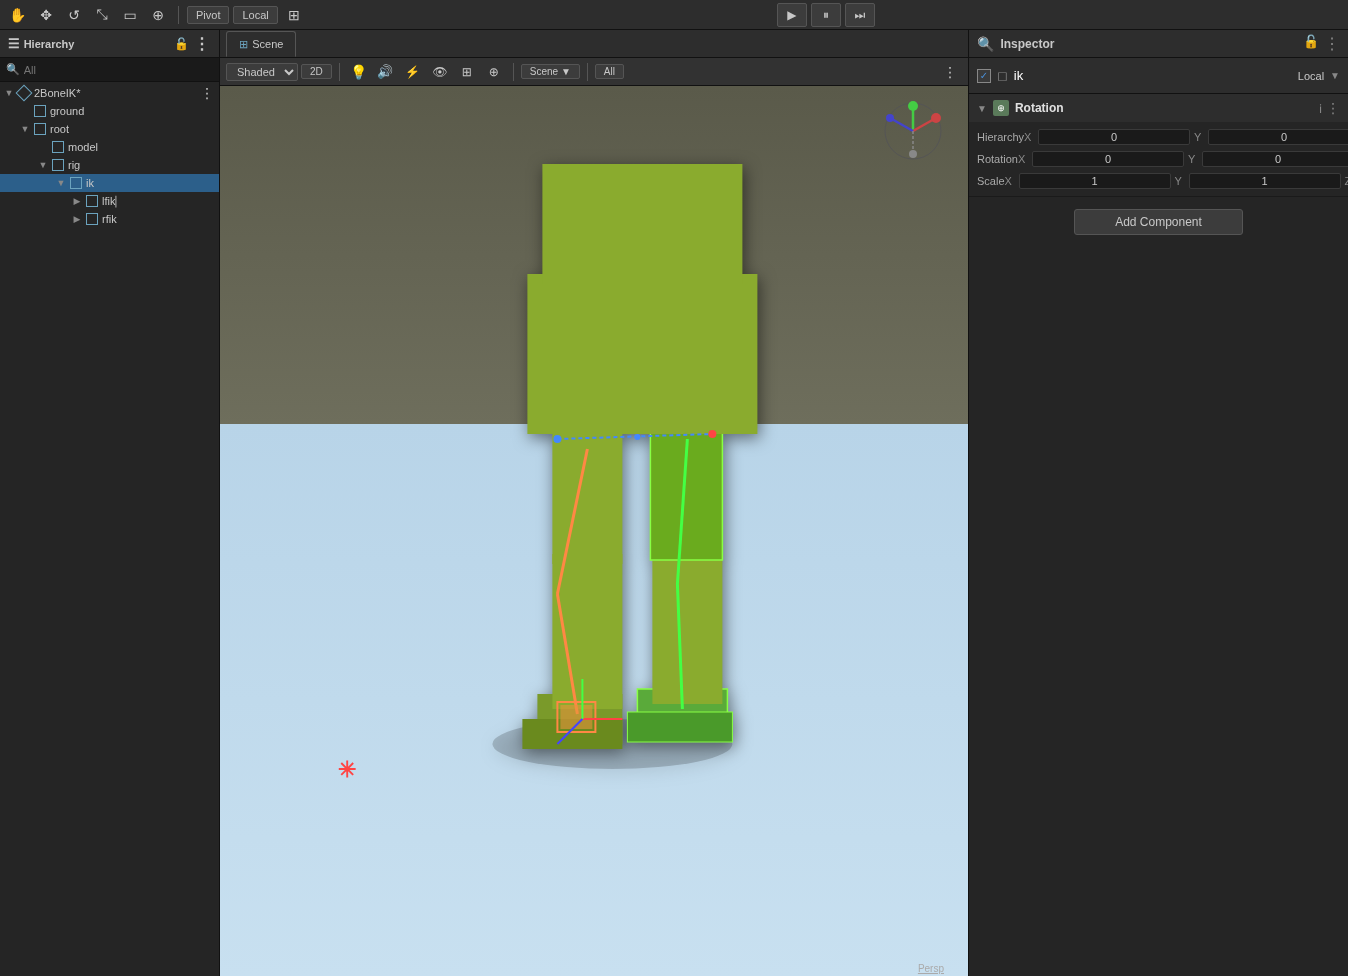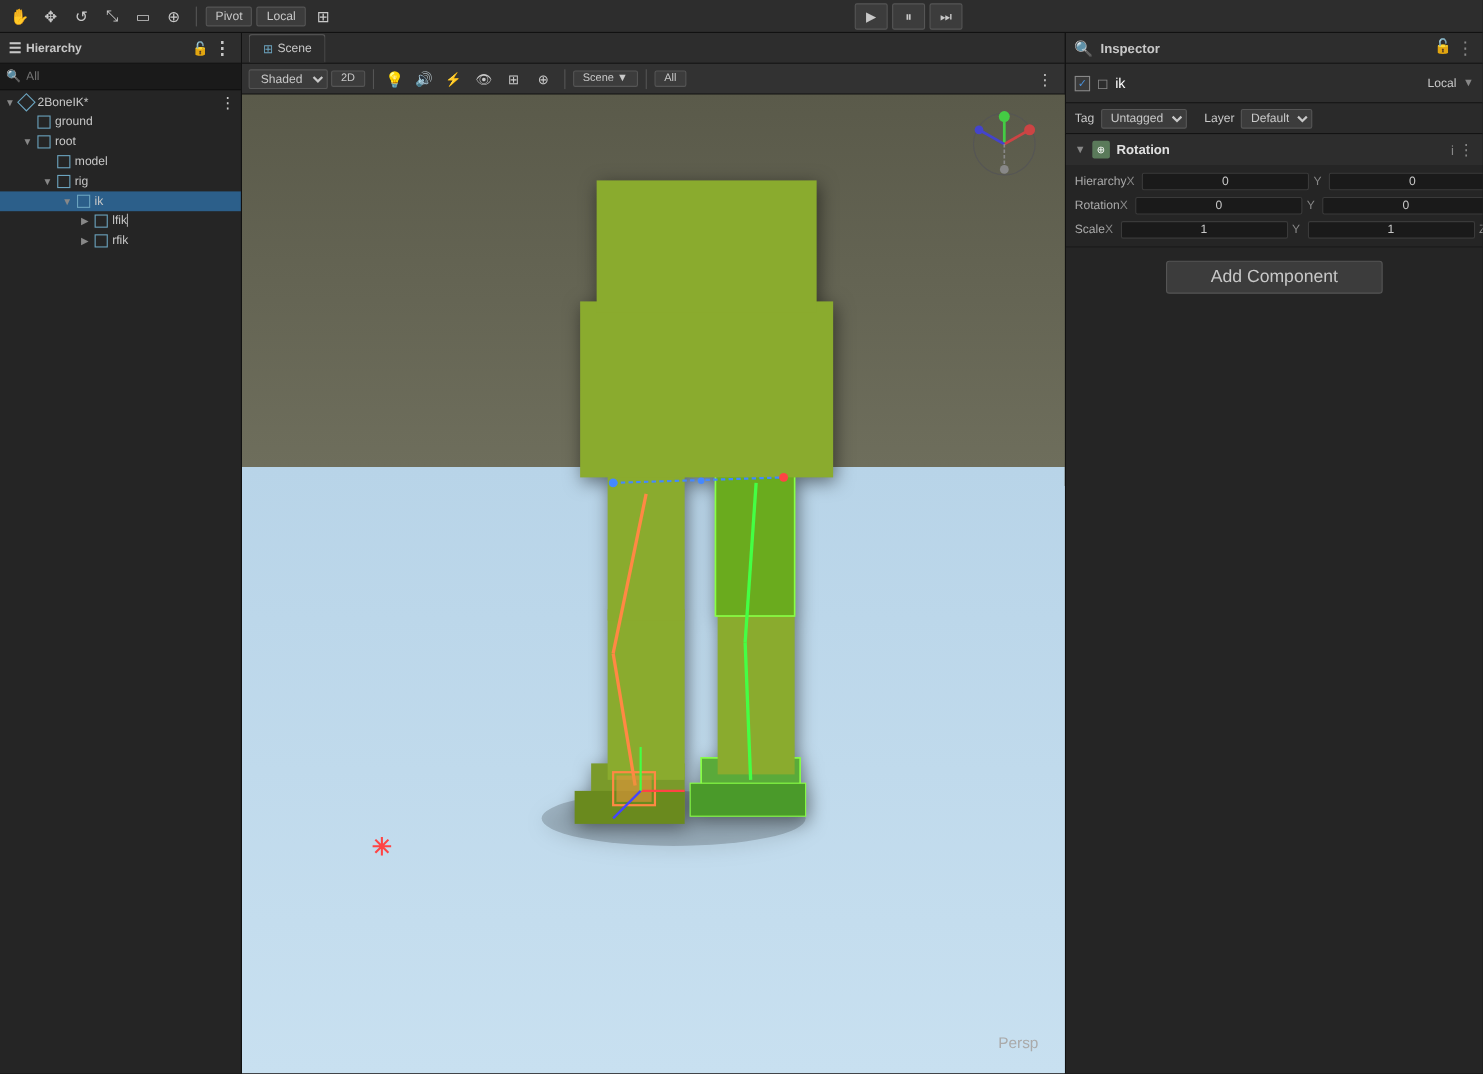--- a/index.html
+++ b/index.html
@@ -222,24 +222,25 @@
     
     .gizmo {
       position: absolute;
       top: 10px;
       right: 20px;
       width: 70px;
       height: 70px;
     }
     .persp-label {
       position: absolute;
-      bottom: 20px;
+      bottom: 2px;
       right: 24px;
-      font-size: 14px;
+      font-size: 10px;
       color: #aaa;
+      text-decoration: underline;
     }
 
     
     .inspector-panel {
       width: 380px;
       background: #252525;
       display: flex;
       flex-direction: column;
       border-left: 1px solid #111;
       flex-shrink: 0;
@@ -384,21 +385,21 @@
       border-radius: 2px;
       text-align: center;
     }
     .add-component-btn {
       margin: 12px auto;
       display: block;
       background: #3c3c3c;
       border: 1px solid #555;
       color: #c8c8c8;
       padding: 5px 40px;
-      font-size: 16px;
+      font-size: 12px;
       cursor: pointer;
       border-radius: 3px;
     }
 
     
     ::-webkit-scrollbar { width: 6px; height: 6px; }
     ::-webkit-scrollbar-track { background: #1a1a1a; }
     ::-webkit-scrollbar-thumb { background: #555; border-radius: 3px; }
 
     
@@ -651,30 +652,20 @@
     </div>
 
     <div class="inspector-obj-header">
       <div class="checkbox-enabled checked"></div>
       <span style="font-size:13px; color:#888;">◻</span>
       <span class="obj-name">ik</span>
       <span class="static-label">Local</span>
       <span class="dropdown-arrow">▼</span>
     </div>
 
-    <div class="tag-layer-row">
-      <span>Tag</span>
-      <select class="tag-dropdown">
-        <option>Untagged</option>
-      </select>
-      <span style="margin-left:10px;">Layer</span>
-      <select class="layer-dropdown">
-        <option>Default</option>
-      </select>
-    </div>
 
     <div class="component-section">
       <div class="component-header">
         <span style="font-size:10px; color:#888;">▼</span>
         <div class="component-icon">
           <span style="font-size:9px;">⊕</span>
         </div>
         <span class="component-title">Rotation</span>
         <div class="component-icons">
           <span class="info-icon">ℹ</span>

